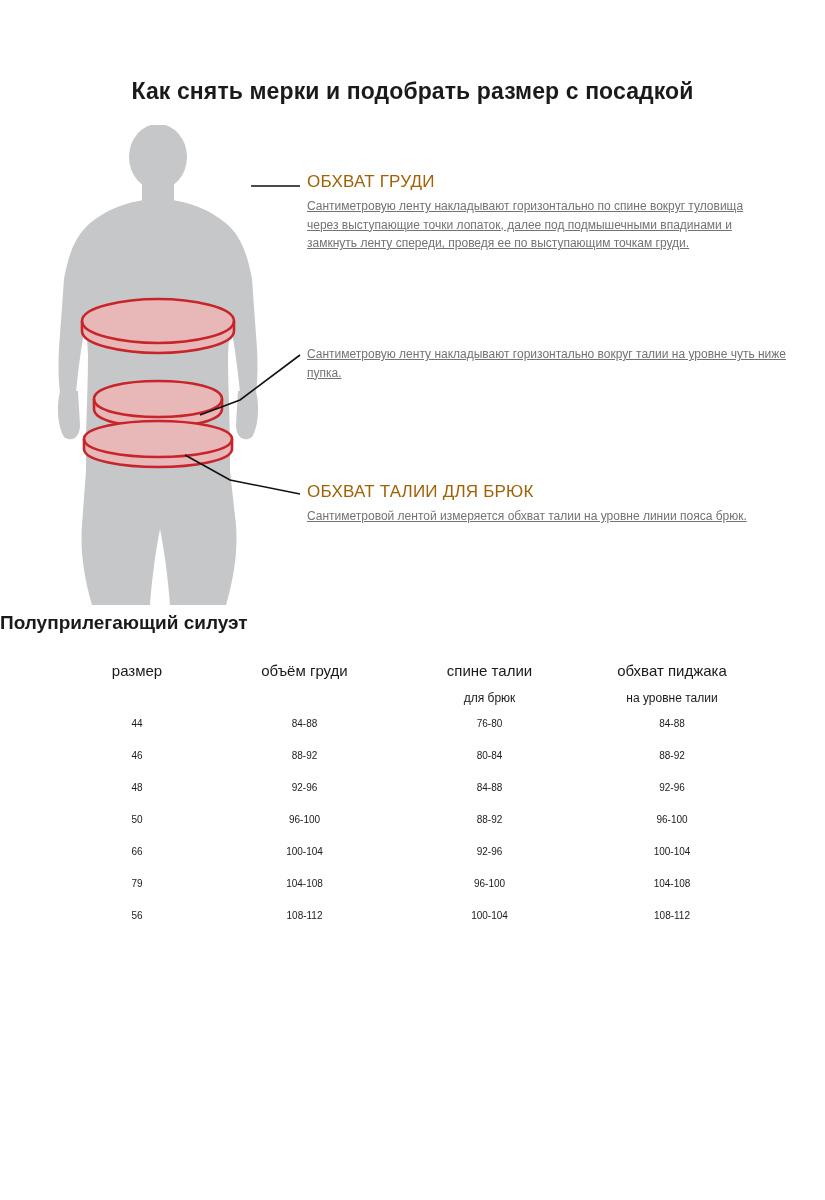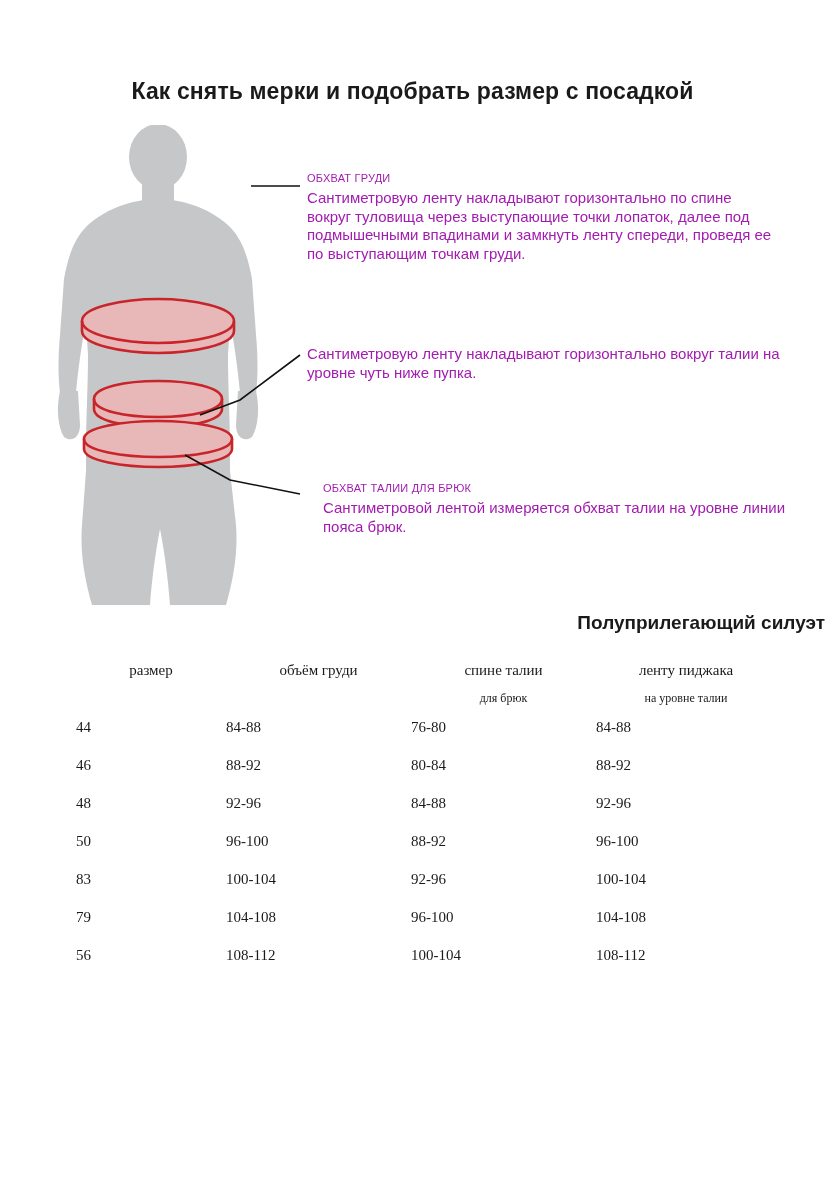--- a/index.html
+++ b/index.html
@@ -42,81 +42,81 @@
     width: 260px;
     height: 480px;
   }
   #figure-svg { display: block; }
 
   
   .callout {
     position: absolute;
   }
   .callout-title {
-    font-size: 11px;
-    color: #a21caf;
+    font-size: 17px;
+    color: #a16207;
     letter-spacing: 0.2px;
     white-space: nowrap;
   }
   .callout-body {
-    font-size: 15px;
+    font-size: 12px;
     line-height: 18.6px;
-    color: #a21caf;
+    color: #737373;
     margin-top: 5px;
+    text-decoration: underline;
   }
 
   #callout-chest { top: 172px; left: 307px; width: 470px; }
   #callout-waist-jacket { top: 340px; left: 307px; width: 490px; }
-  #callout-waist-trousers { top: 482px; left: 323px; width: 470px; }
+  #callout-waist-trousers { top: 482px; left: 307px; width: 470px; }
 
   
   #leaders {
     position: absolute;
     top: 0; left: 0;
     width: 825px; height: 1200px;
     pointer-events: none;
   }
 
   
   #table-title {
     position: absolute;
     top: 612px;
     left: 0;
     width: 825px;
-    text-align: right;
+    text-align: left;
     font-size: 19px;
     font-weight: bold;
     color: #1a1a1a;
   }
 
   #size-table {
     position: absolute;
     top: 660px;
-    left: 76px;
+    left: 62px;
     width: 700px;
     border-collapse: collapse;
-    font-family: Liberation Serif, serif;
   }
   #size-table th {
     font-weight: normal;
     font-size: 15px;
     color: #1a1a1a;
     padding: 2px 0;
     text-align: center;
     vertical-align: top;
   }
   #size-table th .sub {
     display: block;
     margin-top: 12px;
     font-size: 12px;
   }
   #size-table td {
-    font-size: 15px;
-    color: #1a1a1a;
-    text-align: left;
+    font-size: 10px;
+    color: #1a1a1a;
+    text-align: center;
     padding: 10.5px 0;
   }
   #size-table col.c0 { width: 150px; }
   #size-table col.c1 { width: 185px; }
   #size-table col.c2 { width: 185px; }
   #size-table col.c3 { width: 180px; }
 </style>
 </head>
 <body>
 
@@ -213,21 +213,21 @@
         </th>
         <th>
           <span>объём груди</span>
           <span class="sub"></span>
         </th>
         <th>
           <span>спине талии</span>
           <span class="sub">для брюк</span>
         </th>
         <th>
-          <span>ленту пиджака</span>
+          <span>обхват пиджака</span>
           <span class="sub">на уровне талии</span>
         </th>
       </tr>
     </thead>
     <tbody id="table-body">
         <tr>
           <td>44</td>
           <td>84-88</td>
           <td>76-80</td>
           <td>84-88</td>
@@ -244,21 +244,21 @@
           <td>84-88</td>
           <td>92-96</td>
         </tr>
         <tr>
           <td>50</td>
           <td>96-100</td>
           <td>88-92</td>
           <td>96-100</td>
         </tr>
         <tr>
-          <td>83</td>
+          <td>66</td>
           <td>100-104</td>
           <td>92-96</td>
           <td>100-104</td>
         </tr>
         <tr>
           <td>79</td>
           <td>104-108</td>
           <td>96-100</td>
           <td>104-108</td>
         </tr>

